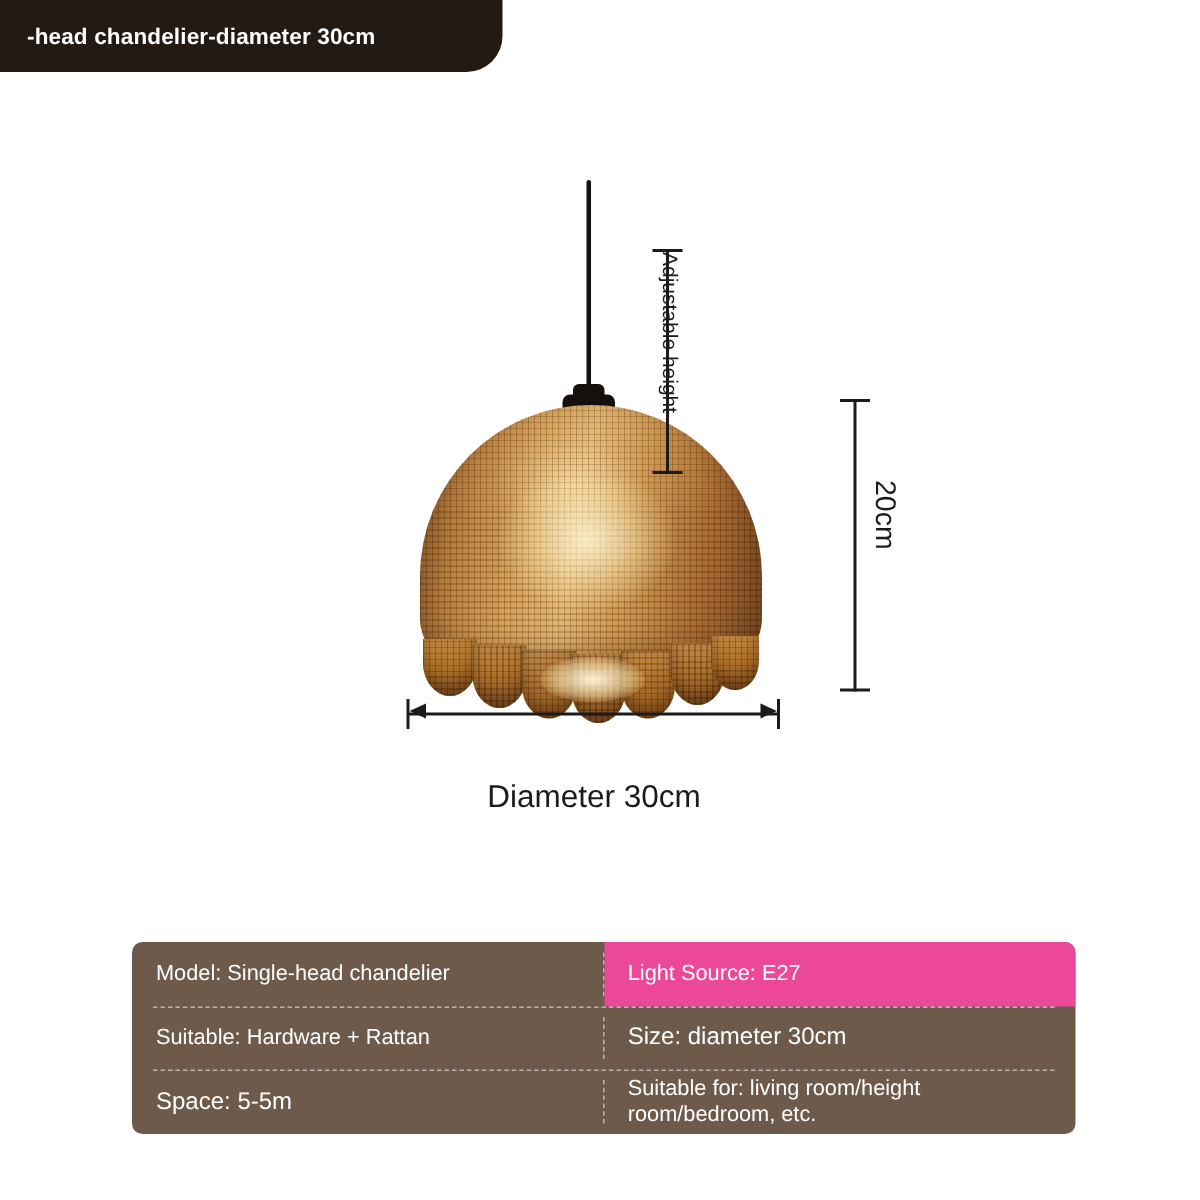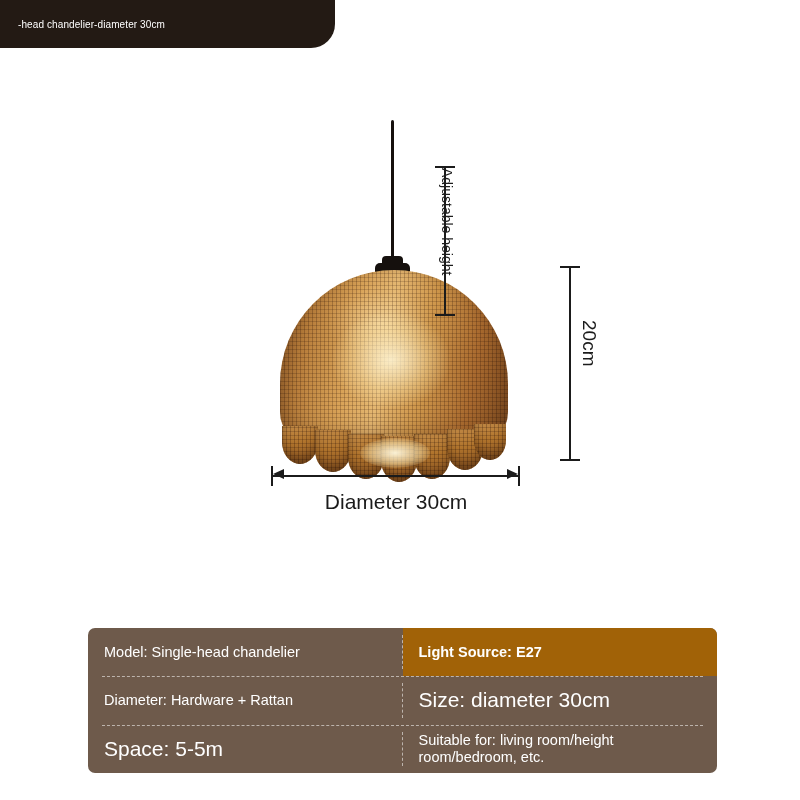--- a/index.html
+++ b/index.html
@@ -24,22 +24,22 @@
     height: 48px;
     background: #231a14;
     border-bottom-right-radius: 24px;
     display: flex;
     align-items: center;
     box-sizing: border-box;
     padding-left: 18px;
   }
   .header-banner .title {
     color: #ffffff;
-    font-size: 10px;
-    font-weight: normal;
+    font-size: 15px;
+    font-weight: bold;
     letter-spacing: 0.1px;
     white-space: nowrap;
   }
 
   
   .stage {
     position: absolute;
     left: 0;
     top: 48px;
     width: 800px;
@@ -195,34 +195,34 @@
     top: 421px;
     width: 0; height: 0;
     border-top: 5px solid transparent;
     border-bottom: 5px solid transparent;
   }
   .d-arrow-l { left: 273px; border-right: 11px solid #1b1b1b; }
   .d-arrow-r { left: 507px; border-left: 11px solid #1b1b1b; }
   .d-label {
     position: absolute;
     left: 268px;
-    top: 442px;
+    top: 472px;
     width: 256px;
     text-align: center;
     font-size: 21px;
     color: #1b1b1b;
   }
 
   
   .spec-table {
     position: absolute;
     left: 88px;
     top: 628px;
     width: 629px;
-    height: 145px;
+    height: 128px;
     background: #6e5a4b;
     border-radius: 7px;
     overflow: hidden;
     display: flex;
     flex-direction: column;
   }
   .spec-row {
     flex: 1;
     display: flex;
     position: relative;
@@ -243,24 +243,23 @@
     font-size: 14.5px;
     position: relative;
   }
   .spec-cell.left:after {
     content: "";
     position: absolute;
     right: 0; top: 7px; bottom: 7px;
     border-right: 1px dashed rgba(255,255,255,0.55);
   }
   .spec-cell.highlight {
-    background: #a16207;
-    font-weight: bold;
-  }
-  .spec-cell.big { font-size: 21px; }
+    background: #ec4899;
+  }
+  .spec-cell.big { font-size: 16px; }
   .spec-cell .two-line { line-height: 1.18; }
 </style>
 </head>
 <body>
 
 <div class="header-banner">
   <span class="title">-head chandelier-diameter 30cm</span>
 </div>
 
 <div class="stage">
@@ -318,21 +317,21 @@
 </div>
 
 <div class="spec-table">
 
   <div class="spec-row">
     <div class="spec-cell left">Model: Single-head chandelier</div>
     <div class="spec-cell highlight">Light Source: E27</div>
   </div>
 
   <div class="spec-row">
-    <div class="spec-cell left">Diameter: Hardware + Rattan</div>
+    <div class="spec-cell left">Suitable: Hardware + Rattan</div>
     <div class="spec-cell big">Size: diameter 30cm</div>
   </div>
 
   <div class="spec-row">
     <div class="spec-cell left big">Space: 5-5m</div>
     <div class="spec-cell">
       <span class="two-line">Suitable for: living room/height room/bedroom, etc.</span>
     </div>
   </div>
 

